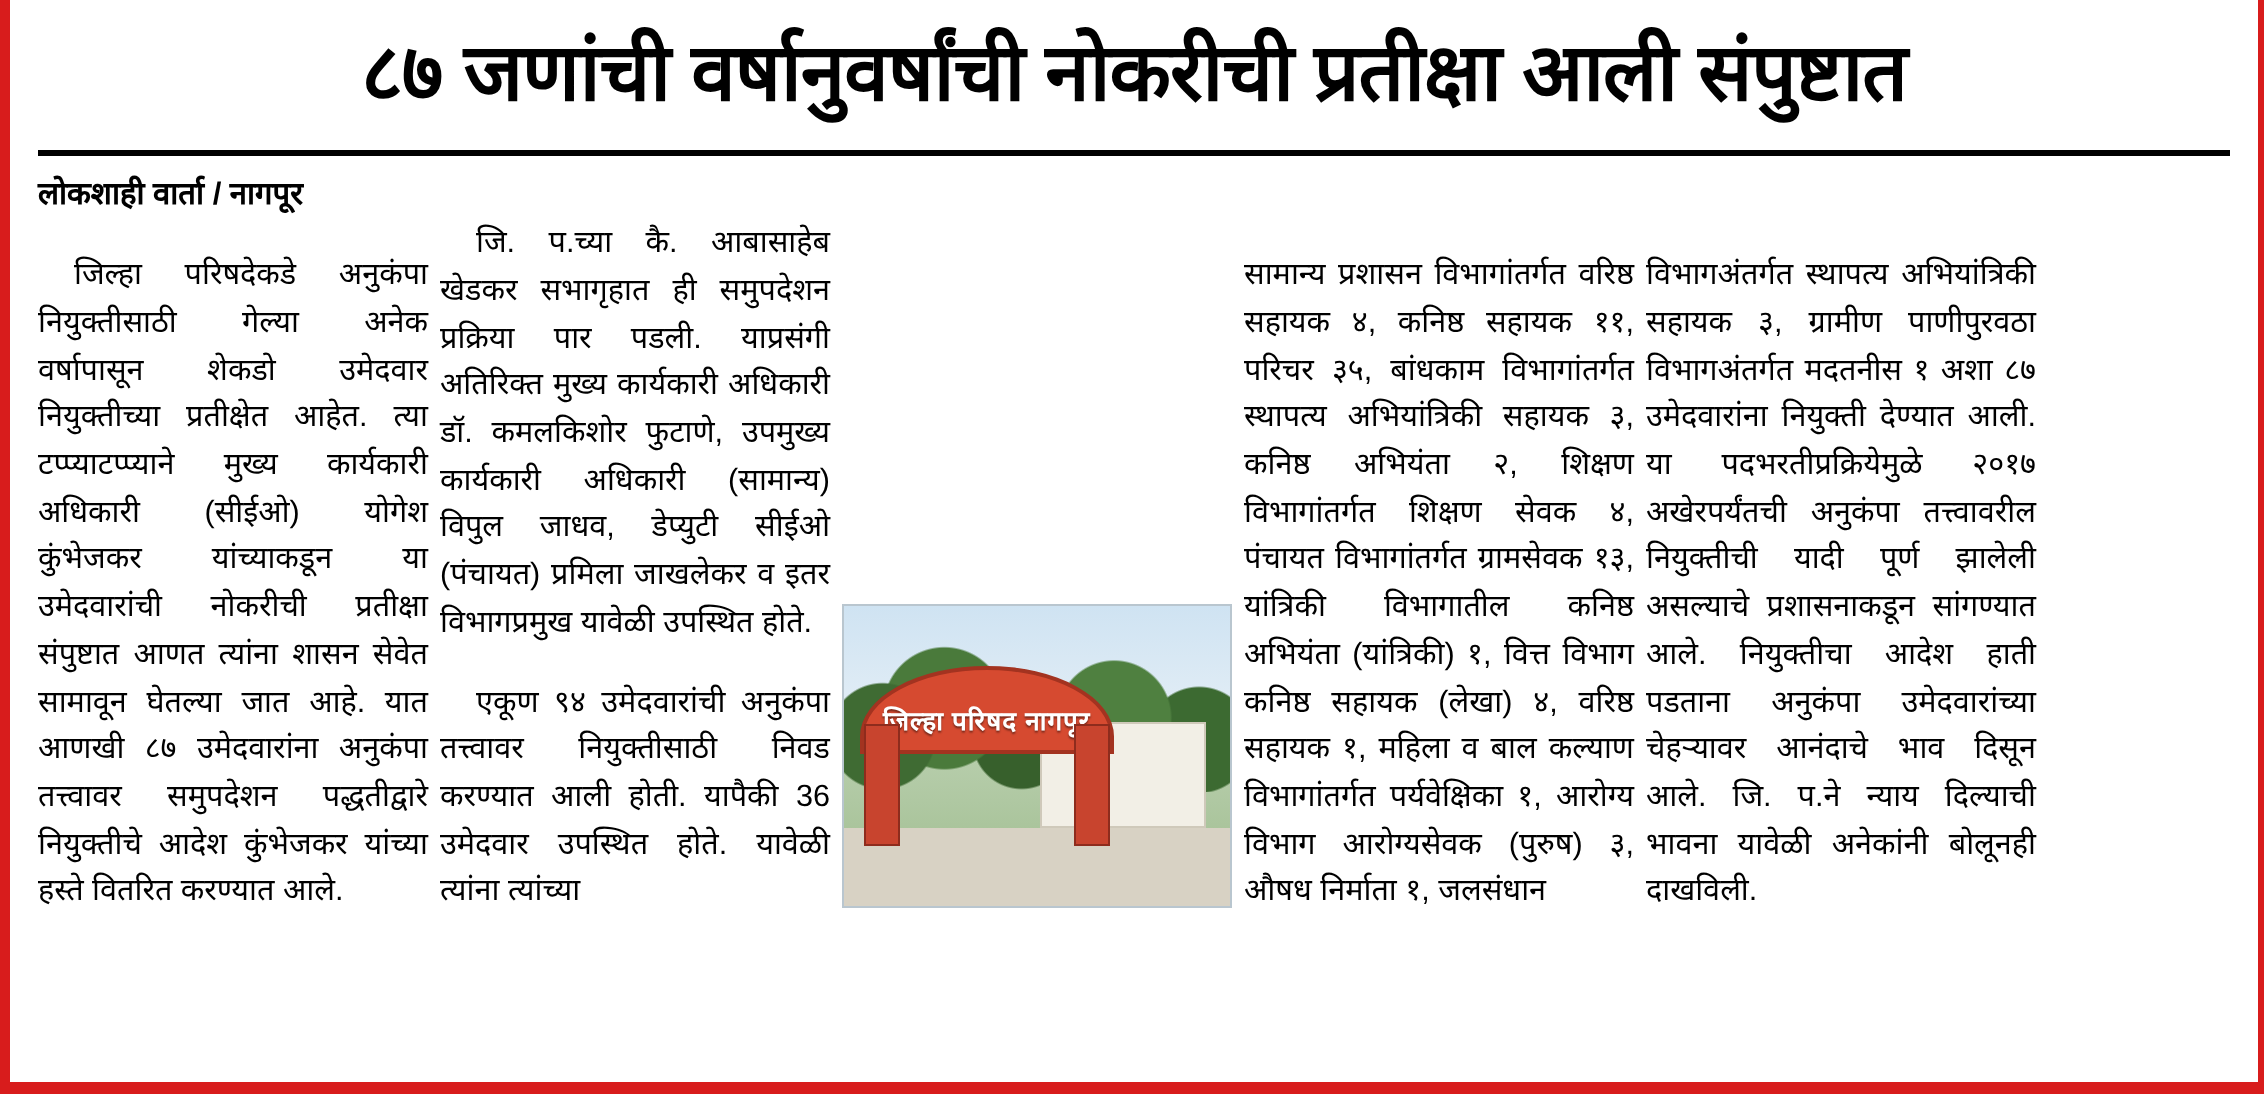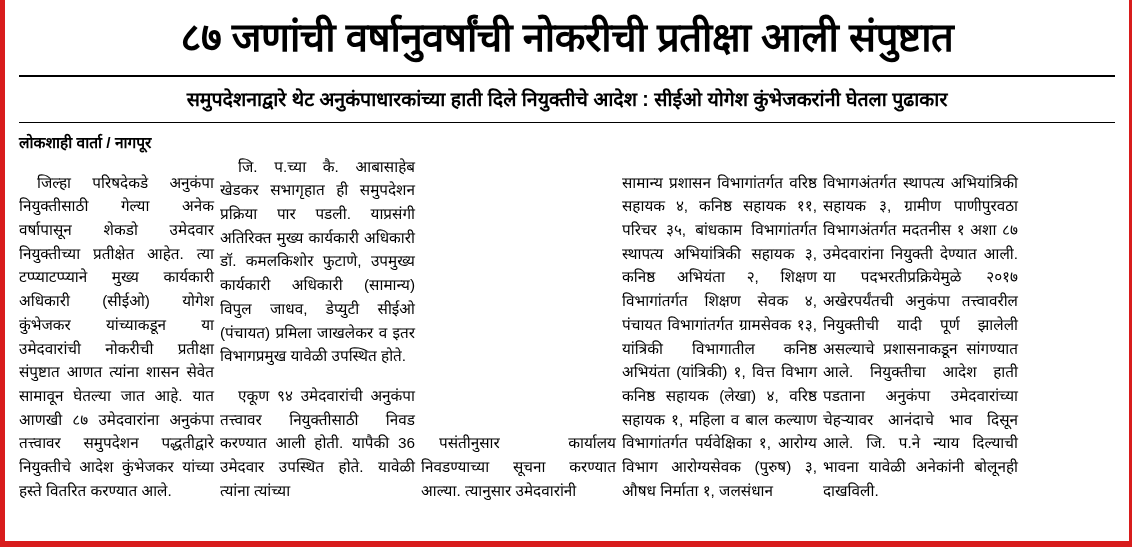--- a/index.html
+++ b/index.html
@@ -167,38 +167,48 @@
 </head>
 <body>
 
 <div id="page">
   <div class="inner">
 
     <div class="headline">८७ जणांची वर्षानुवर्षांची नोकरीची प्रतीक्षा आली संपुष्टात</div>
 
     <hr class="rule">
 
-    <div class="subhead">समुपदेशनाद्वारे थेट अनुकंपाधारकांच्या हाती दिले नियुक्तीचे आदेश : सीईओ योगेश कुंभेजकरांनी घेतला पुढाकार</div>
 
     <hr class="rule2">
 
     <div class="columns">
 
       <div class="col">
         <div class="byline">लोकशाही वार्ता / नागपूर</div>
         <p class="indent">जिल्हा परिषदेकडे अनुकंपा नियुक्तीसाठी गेल्या अनेक वर्षापासून शेकडो उमेदवार नियुक्तीच्या प्रतीक्षेत आहेत. त्या टप्प्याटप्प्याने मुख्य कार्यकारी अधिकारी (सीईओ) योगेश कुंभेजकर यांच्याकडून या उमेदवारांची नोकरीची प्रतीक्षा संपुष्टात आणत त्यांना शासन सेवेत सामावून घेतल्या जात आहे. यात आणखी ८७ उमेदवारांना अनुकंपा तत्त्वावर समुपदेशन पद्धतीद्वारे नियुक्तीचे आदेश कुंभेजकर यांच्या हस्ते वितरित करण्यात आले.</p>
       </div>
 
       <div class="col">
         <p class="indent">जि. प.च्या कै. आबासाहेब खेडकर सभागृहात ही समुपदेशन प्रक्रिया पार पडली. याप्रसंगी अतिरिक्त मुख्य कार्यकारी अधिकारी डॉ. कमलकिशोर फुटाणे, उपमुख्य कार्यकारी अधिकारी (सामान्य) विपुल जाधव, डेप्युटी सीईओ (पंचायत) प्रमिला जाखलेकर व इतर विभागप्रमुख यावेळी उपस्थित होते.</p>
         <p class="indent">एकूण ९४ उमेदवारांची अनुकंपा तत्त्वावर नियुक्तीसाठी निवड करण्यात आली होती. यापैकी 36 उमेदवार उपस्थित होते. यावेळी त्यांना त्यांच्या</p>
       </div>
 
       <div class="col">
-        <p class="indent">पसंतीनुसार कार्यालय निवडण्याच्या सूचना करण्यात आल्या. त्यानुसार उमेदवारांनी</p>
+        <div class="photo">
+          <div class="trees"></div>
+          <div class="building"></div>
+          <div class="ground"></div>
+          <div class="arch">
+            <div class="band">
+              <div class="txt">जिल्हा परिषद नागपूर</div>
+            </div>
+            <div class="leg l"></div>
+            <div class="leg r"></div>
+          </div>
+        </div>
       </div>
 
       <div class="col">
         <p>सामान्य प्रशासन विभागांतर्गत वरिष्ठ सहायक ४, कनिष्ठ सहायक ११, परिचर ३५, बांधकाम विभागांतर्गत स्थापत्य अभियांत्रिकी सहायक ३, कनिष्ठ अभियंता २, शिक्षण विभागांतर्गत शिक्षण सेवक ४, पंचायत विभागांतर्गत ग्रामसेवक १३, यांत्रिकी विभागातील कनिष्ठ अभियंता (यांत्रिकी) १, वित्त विभाग कनिष्ठ सहायक (लेखा) ४, वरिष्ठ सहायक १, महिला व बाल कल्याण विभागांतर्गत पर्यवेक्षिका १, आरोग्य विभाग आरोग्यसेवक (पुरुष) ३, औषध निर्माता १, जलसंधान</p>
       </div>
 
       <div class="col">
         <p>विभागअंतर्गत स्थापत्य अभियांत्रिकी सहायक ३, ग्रामीण पाणीपुरवठा विभागअंतर्गत मदतनीस १ अशा ८७ उमेदवारांना नियुक्ती देण्यात आली. या पदभरतीप्रक्रियेमुळे २०१७ अखेरपर्यंतची अनुकंपा तत्त्वावरील नियुक्तीची यादी पूर्ण झालेली असल्याचे प्रशासनाकडून सांगण्यात आले. नियुक्तीचा आदेश हाती पडताना अनुकंपा उमेदवारांच्या चेहऱ्यावर आनंदाचे भाव दिसून आले. जि. प.ने न्याय दिल्याची भावना यावेळी अनेकांनी बोलूनही दाखविली.</p>
       </div>
 

